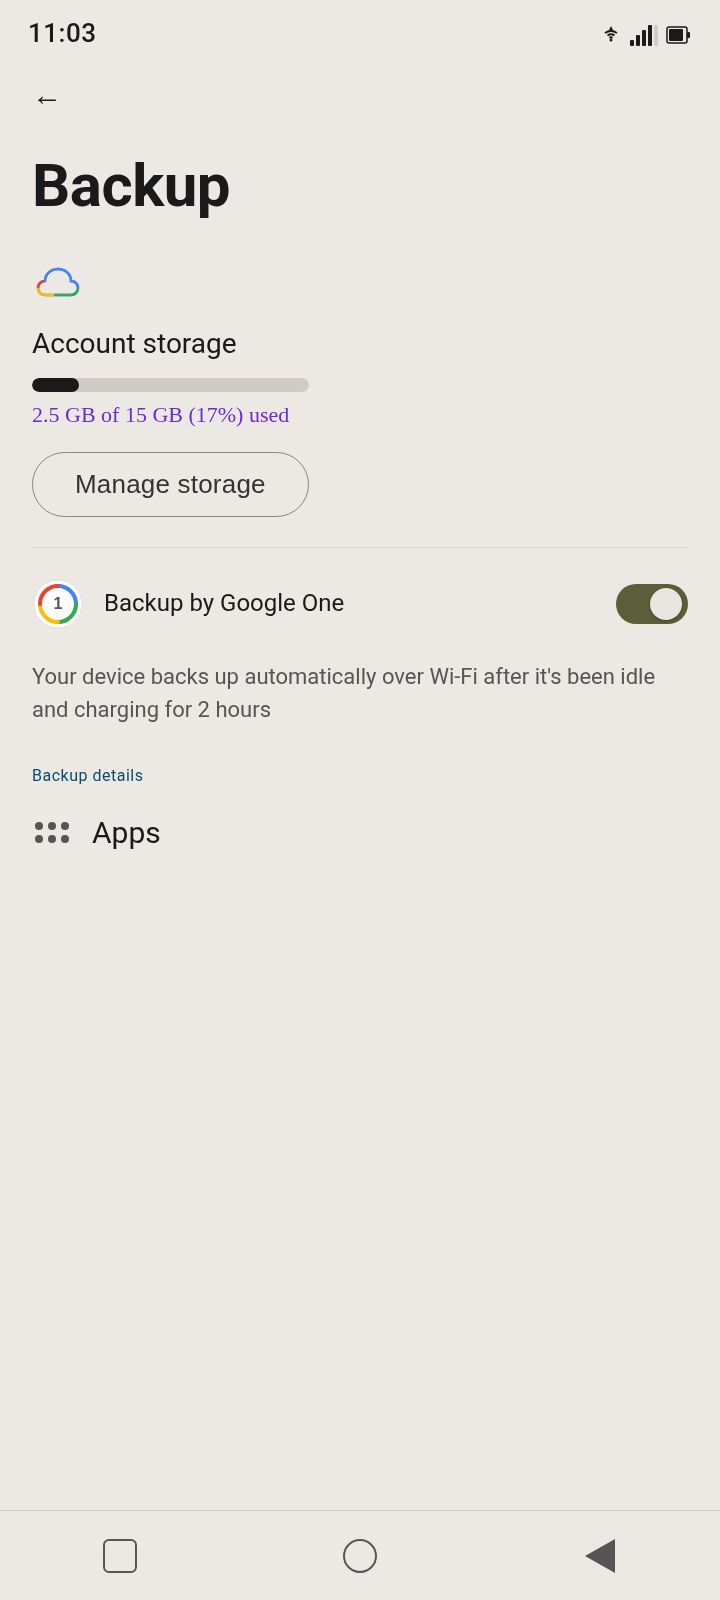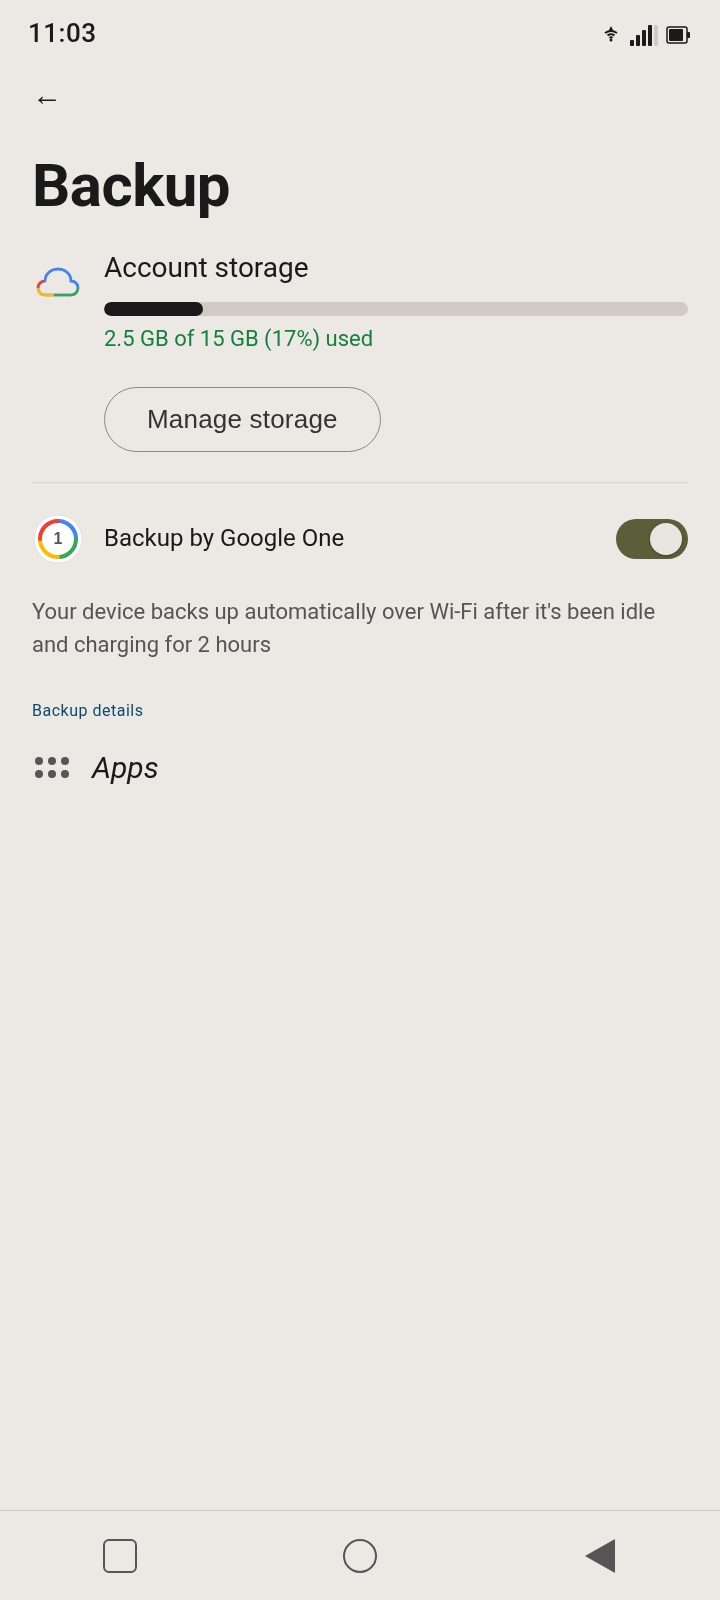--- a/index.html
+++ b/index.html
@@ -58,21 +58,21 @@
     }
 
     
     .content {
       padding: 0 32px;
     }
 
     
     .account-storage-section {
       display: flex;
-      flex-direction: row;
+      flex-direction: column;
       align-items: flex-start;
       gap: 20px;
       margin-bottom: 30px;
     }
 
     .cloud-icon-wrapper {
       margin-top: 4px;
       flex-shrink: 0;
       width: 52px;
       height: 52px;
@@ -107,22 +107,23 @@
     }
 
     .progress-bar-fill {
       height: 100%;
       background-color: #1a1a1a;
       border-radius: 7px;
     }
 
     .storage-text {
       font-size: 22px;
-      color: #15803d;
-      margin-bottom: 36px;
+      color: #6d28d9;
+      margin-bottom: 24px;
+      font-family: Liberation Serif, serif;
     }
 
     .manage-storage-btn {
       display: inline-block;
       border: 1.5px solid #888;
       border-radius: 50px;
       padding: 16px 42px;
       font-size: 26px;
       color: #333;
       background: transparent;
@@ -259,21 +260,20 @@
       width: 8px;
       height: 8px;
       background: #555;
       border-radius: 50%;
     }
 
     .apps-label {
       font-size: 30px;
       color: #1a1a1a;
       font-weight: 400;
-      font-style: italic;
     }
 
     
     .bottom-nav {
       position: fixed;
       bottom: 0;
       left: 0;
       width: 720px;
       height: 90px;
       background: #ece9e4;

